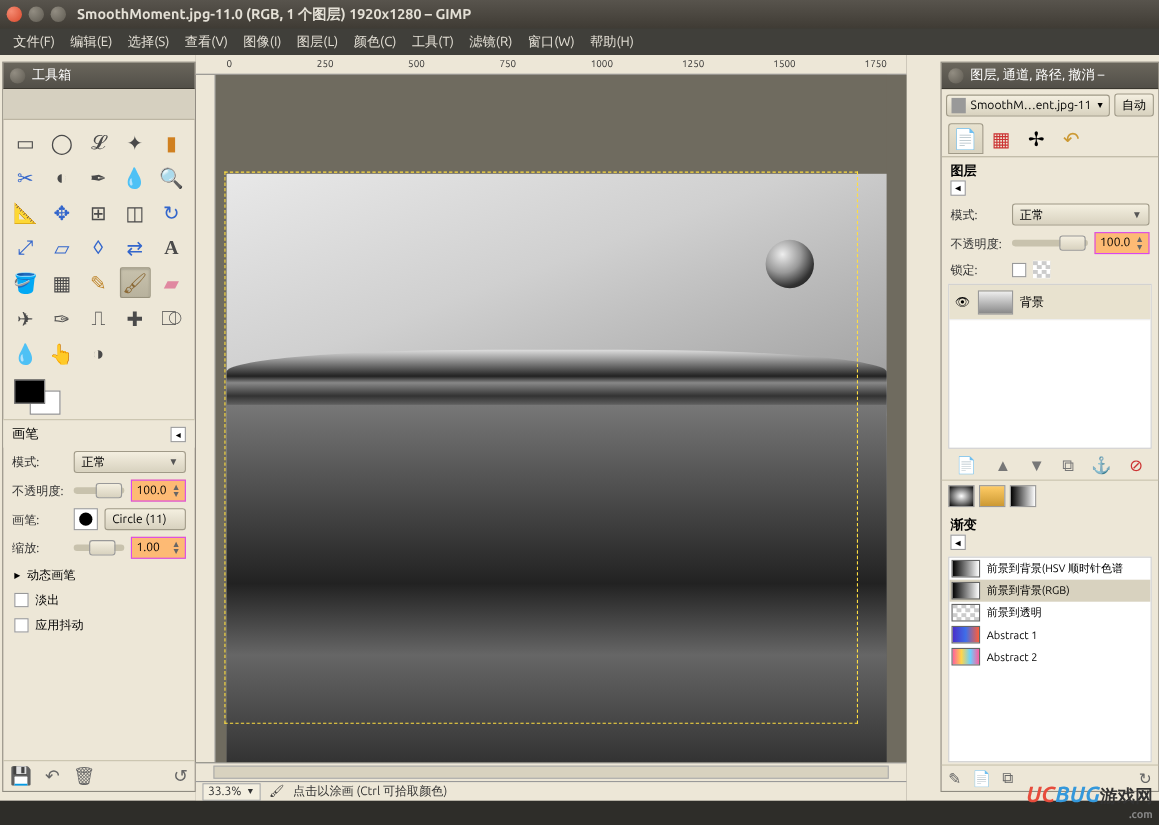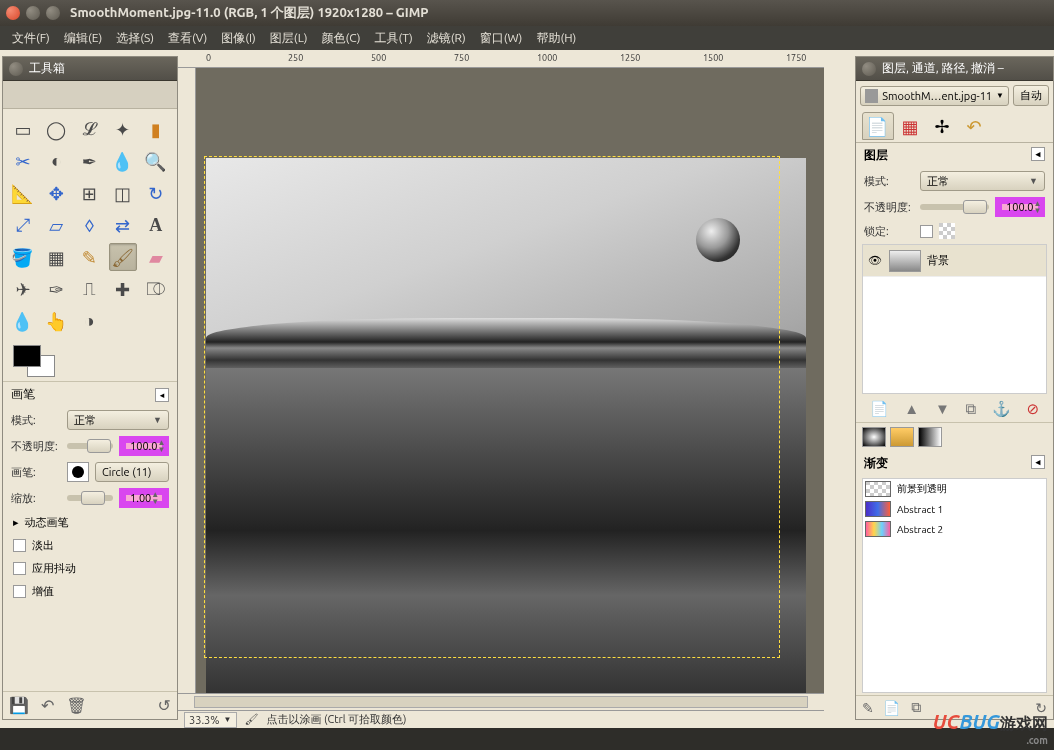--- a/index.html
+++ b/index.html
@@ -37,21 +37,21 @@
 
 .section-header { display: flex; justify-content: space-between; align-items: center; padding: 4px 8px; font-size: 12px; background: #ede7d7; border-top: 1px solid #c8c2ad; }
 .section-header .toggle-icon { width: 14px; height: 14px; border: 1px solid #999; font-size: 9px; display:flex; align-items:center; justify-content:center; background:#fff; }
 
 .option-row { display: flex; align-items: center; padding: 3px 8px; font-size: 11px; gap: 6px; }
 .option-row label { width: 50px; color: #333; }
 .option-row .combo { flex: 1; height: 20px; background: linear-gradient(#f4efe0, #d8d2bf); border: 1px solid #a09a88; border-radius: 3px; display: flex; align-items: center; padding: 0 6px; font-size: 11px; justify-content: space-between; }
 .option-row .combo .caret { color: #555; font-size: 9px; }
 .option-row .slider { flex: 1; height: 6px; background: #c8c2ad; border-radius: 3px; position: relative; }
 .option-row .slider .thumb { width: 24px; height: 14px; background: linear-gradient(#f4efe0,#d8d2bf); border:1px solid #999; border-radius:3px; position:absolute; top:-4px; right:2px; }
-.option-row .spinner { width: 50px; height: 20px; background:#f9a8d4; border:7px solid #d946ef; display:flex; align-items:center; padding:0 4px; font-size:11px; justify-content:space-between; }
+.option-row .spinner { width: 50px; height: 20px; background:#fdba74; border:1px solid #d946ef; display:flex; align-items:center; padding:0 4px; font-size:11px; justify-content:space-between; }
 .option-row .spinner .arrows { font-size:8px; color:#666; line-height:7px; }
 .option-row .brush-chip { width: 22px; height: 20px; background:#fff; border:1px solid #999; display:flex; align-items:center; justify-content:center; }
 .option-row .brush-chip .dot { width: 12px; height: 12px; background:#000; border-radius:50%; }
 
 .check-row { display:flex; align-items:center; padding:4px 10px; font-size:11px; gap:6px; }
 .check-row .cb { width:13px; height:13px; background:#fff; border:1px solid #999; }
 
 .bottom-toolbar { height: 28px; border-top:1px solid #c8c2ad; display:flex; align-items:center; padding:0 6px; gap:12px; font-size:16px; color:#666; margin-top:auto; }
 .bottom-toolbar .spacer { flex:1; }
 
@@ -78,21 +78,21 @@
 .right-panel { width: 199px; position:absolute; right:0; top:6px; bottom:8px; background:#ede7d7; border:1px solid #8f8b80; display:flex; flex-direction:column; }
 .doc-tab-row { display:flex; padding:4px; gap:4px; align-items:center; }
 .doc-tab { flex:1; display:flex; align-items:center; gap:4px; background:linear-gradient(#f4efe0,#d8d2bf); border:1px solid #a09a88; border-radius:3px; padding:2px 4px; font-size:11px; overflow:hidden; white-space:nowrap; }
 .doc-tab .thumb { width:18px; height:14px; background:#999; }
 .auto-btn { padding:2px 6px; font-size:11px; background:linear-gradient(#f4efe0,#d8d2bf); border:1px solid #a09a88; border-radius:3px; }
 
 .tab-strip { display:flex; padding:2px 6px; gap:0; border-bottom:1px solid #b8b2a0; }
 .tab-icon { width:32px; height:28px; display:flex; align-items:center; justify-content:center; font-size:18px; border:1px solid transparent; }
 .tab-icon.active { background:linear-gradient(#e8e2cf,#d8d2bf); border:1px solid #a09a88; border-radius:3px 3px 0 0; }
 
-.layers-header { display:flex; justify-content:space-between; padding:4px 8px; font-size:12px; font-weight:bold; }
+.layers-header { display:flex; justify-content:center; padding:4px 8px; font-size:12px; font-weight:bold;flex-direction:column; }
 .layers-header .toggle-icon { width:14px; height:14px; border:1px solid #999; font-size:9px; display:flex; align-items:center; justify-content:center; background:#fff; }
 
 .layer-list { background:#fff; margin:2px 6px; height:150px; border:1px solid #ccc; }
 .layer-row { display:flex; align-items:center; height:32px; border-bottom:1px solid #eee; padding:0 4px; gap:6px; font-size:11px; background:#e8e2cf; }
 .layer-row .eye { width:16px; text-align:center; }
 .layer-row .thumb { width:32px; height:22px; background:linear-gradient(#eee,#888); border:1px solid #999; }
 
 .layer-actions { display:flex; justify-content:space-around; padding:4px 6px; font-size:15px; color:#777; border-bottom:1px solid #c8c2ad; }
 .layer-actions span { cursor:pointer; }
 
@@ -238,24 +238,20 @@
         <span>动态画笔</span>
       </div>
     <div class="check-row">
         <div class="cb"></div>
         <span>淡出</span>
       </div>
     <div class="check-row">
         <div class="cb"></div>
         <span>应用抖动</span>
       </div>
-    <div class="check-row">
-        <div class="cb"></div>
-        <span>增值</span>
-      </div>
 
     <div class="bottom-toolbar">
       <span>💾</span>
       <span>↶</span>
       <span>🗑</span>
       <span class="spacer"></span>
       <span>↺</span>
     </div>
   </div>
 
@@ -367,20 +363,28 @@
       <div class="swatch-tab" style="background:linear-gradient(90deg,#000,#fff)"></div>
     </div>
 
     <div class="layers-header">
       <span>渐变</span>
       <span class="toggle-icon">◂</span>
     </div>
 
     <div class="gradient-list">
       <div class="gradient-row">
+          <div class="gswatch" style="background:linear-gradient(90deg,#000,#fff)"></div>
+          <span>前景到背景(HSV 顺时针色谱</span>
+        </div>
+      <div class="gradient-row selected">
+          <div class="gswatch" style="background:linear-gradient(90deg,#000,#fff)"></div>
+          <span>前景到背景(RGB)</span>
+        </div>
+      <div class="gradient-row">
           <div class="gswatch" style="background:repeating-conic-gradient(#ccc 0 25%,#fff 0 50%) 0/8px 8px"></div>
           <span>前景到透明</span>
         </div>
       <div class="gradient-row">
           <div class="gswatch" style="background:linear-gradient(90deg,#4b2fc9,#3f6fe8,#ff5e3a)"></div>
           <span>Abstract 1</span>
         </div>
       <div class="gradient-row">
           <div class="gswatch" style="background:linear-gradient(90deg,#ff5e9e,#ffd54a,#6ad1ff,#ff5e9e)"></div>
           <span>Abstract 2</span>

